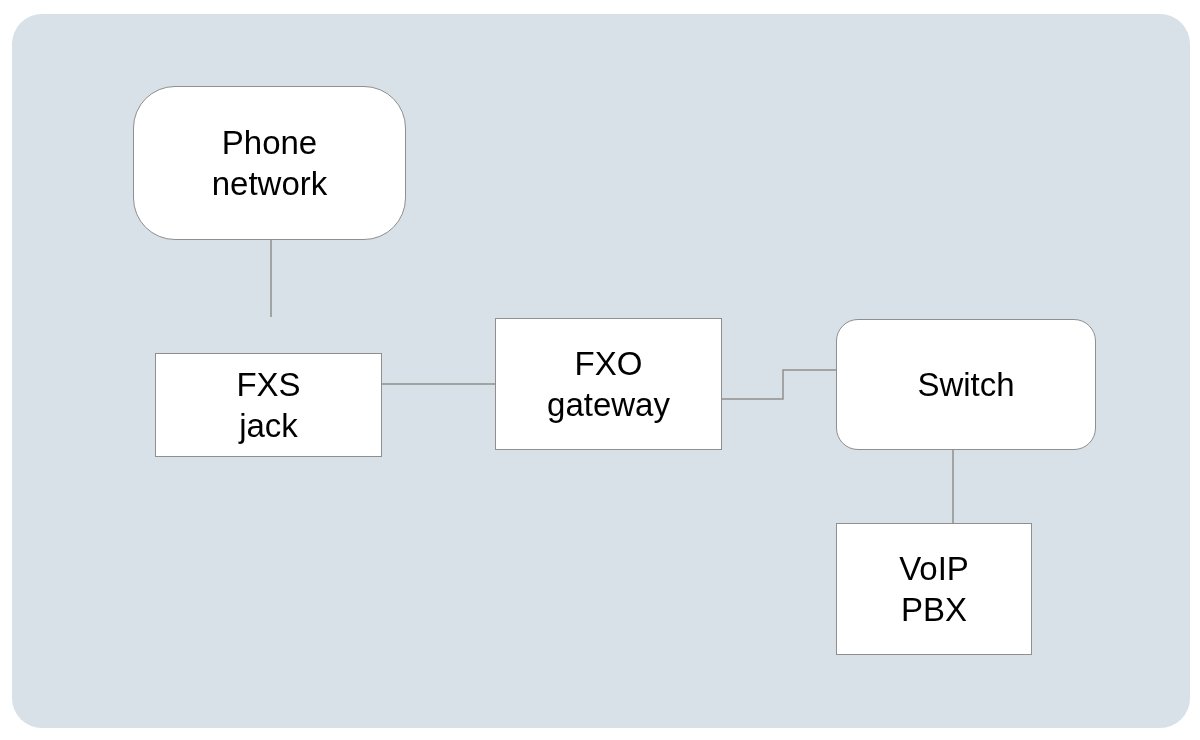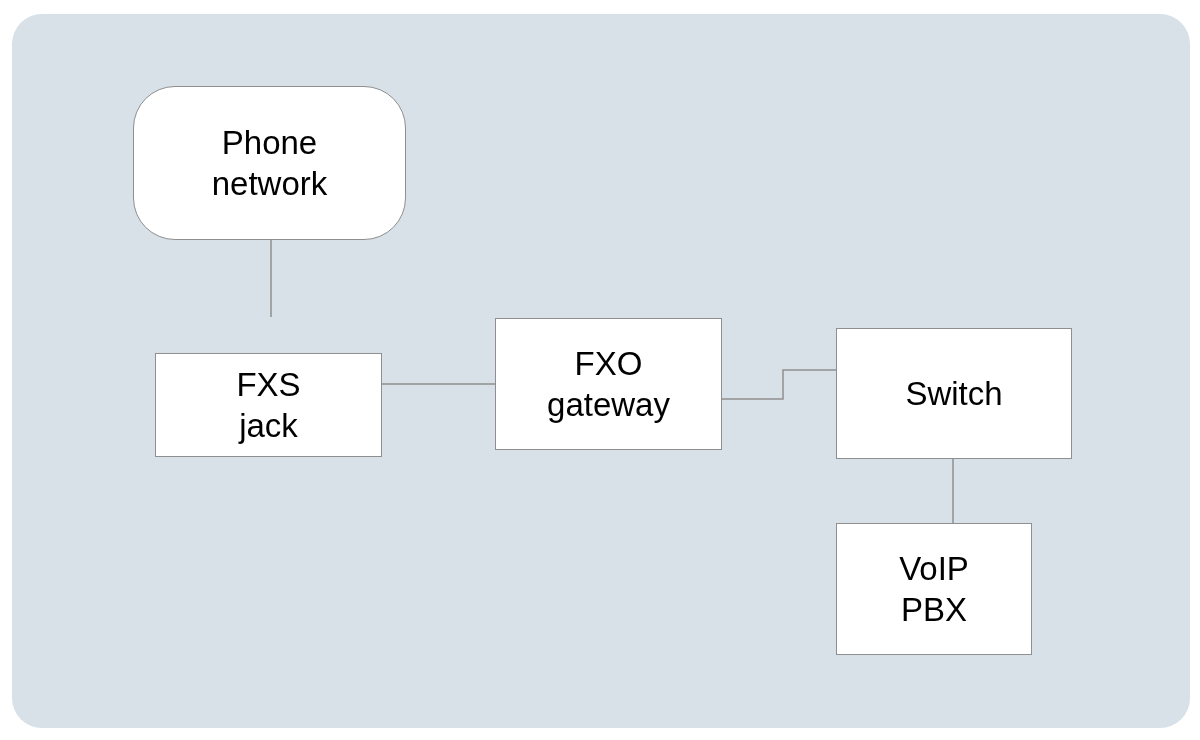--- a/index.html
+++ b/index.html
@@ -47,21 +47,21 @@
     color: #000000;
     text-align: center;
     white-space: pre-line;
   }
   .node.rounded {
     border-radius: 42px;
   }
   #node-phone-network { left: 133px; top: 86px;  width: 273px; height: 154px; }
   #node-fxs-jack      { left: 155px; top: 317px; width: 227px; height: 104px; margin-top: 36px; }
   #node-fxo-gateway   { left: 495px; top: 318px; width: 227px; height: 132px; }
-  #node-switch        { left: 836px; top: 328px; width: 236px; height: 131px; }
+  #node-switch        { left: 836px; top: 319px; width: 260px; height: 131px; border-radius: 22px; }
   #node-voip-pbx      { left: 836px; top: 523px; width: 196px; height: 132px; }
   .connectors line, .connectors polyline {
     stroke: #8f8f8f;
     stroke-width: 1.5;
     fill: none;
   }
 </style>
 </head>
 <body>
 

